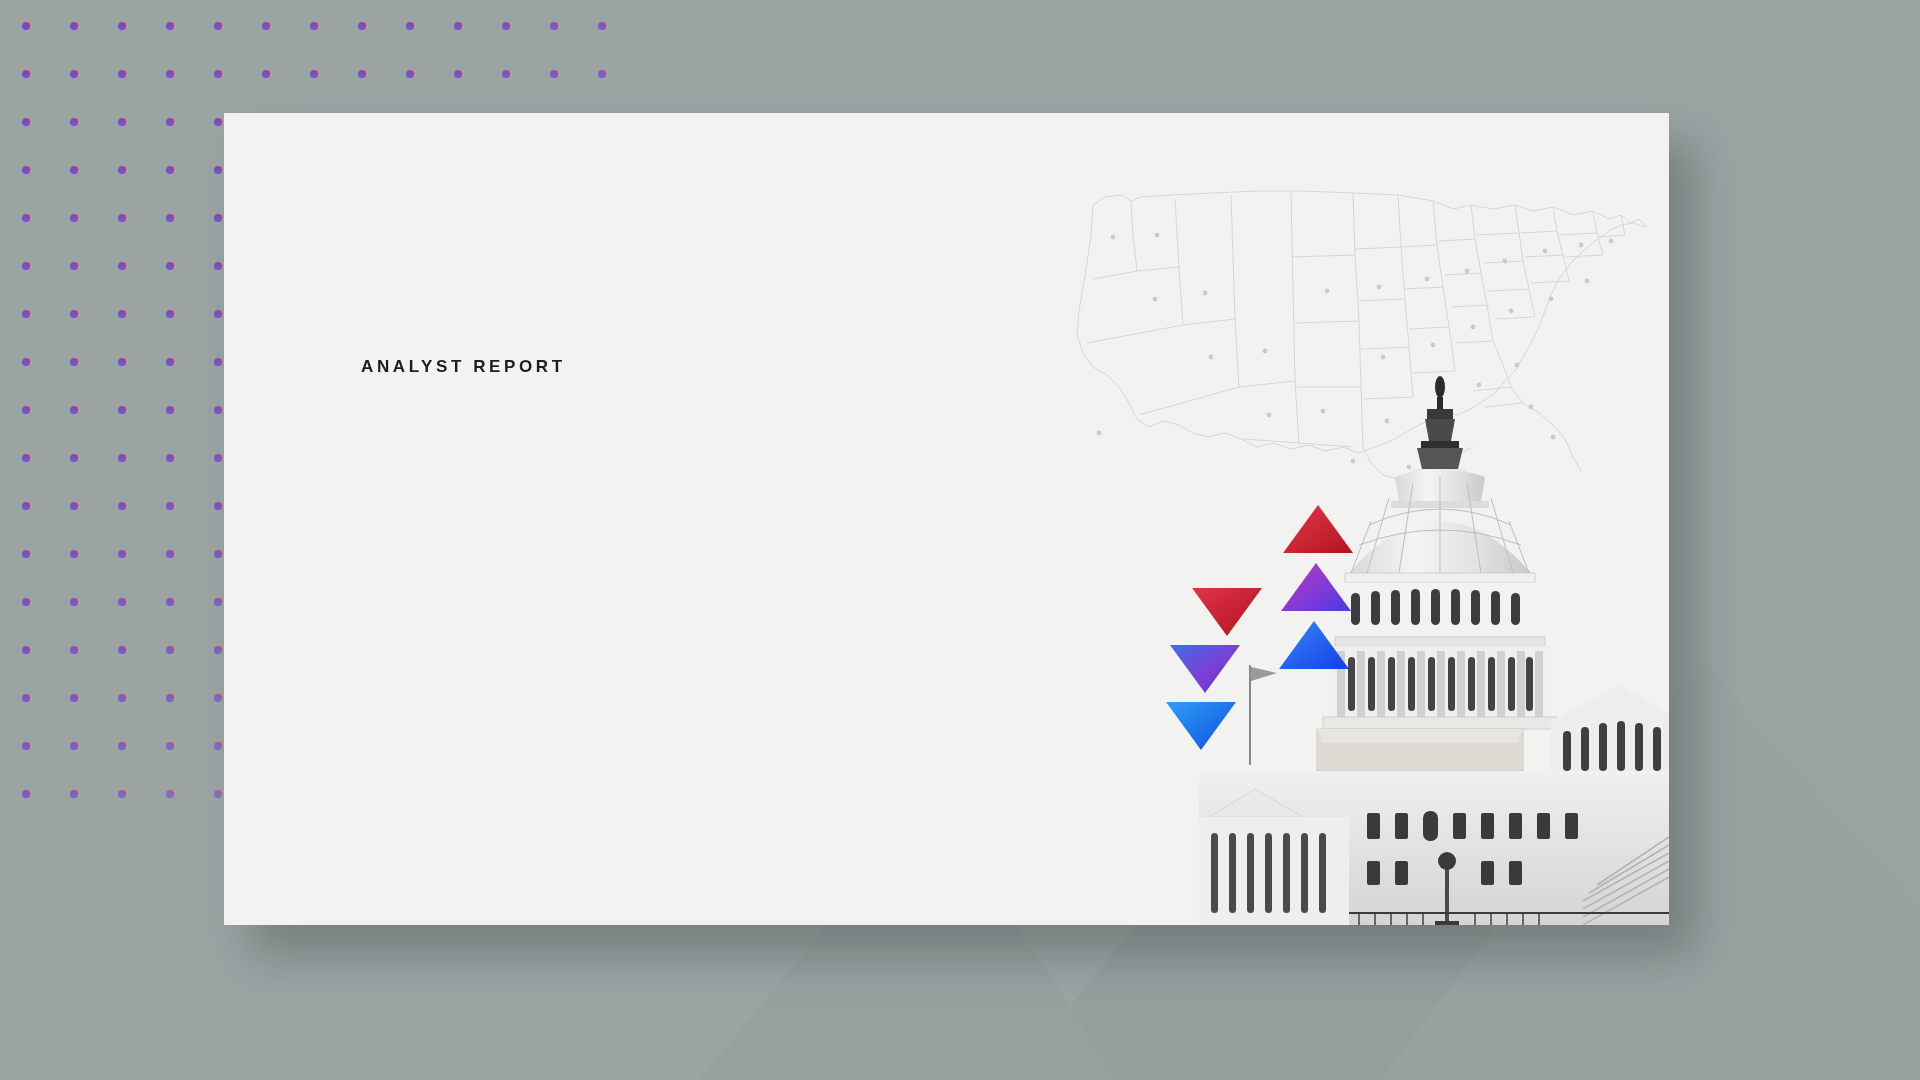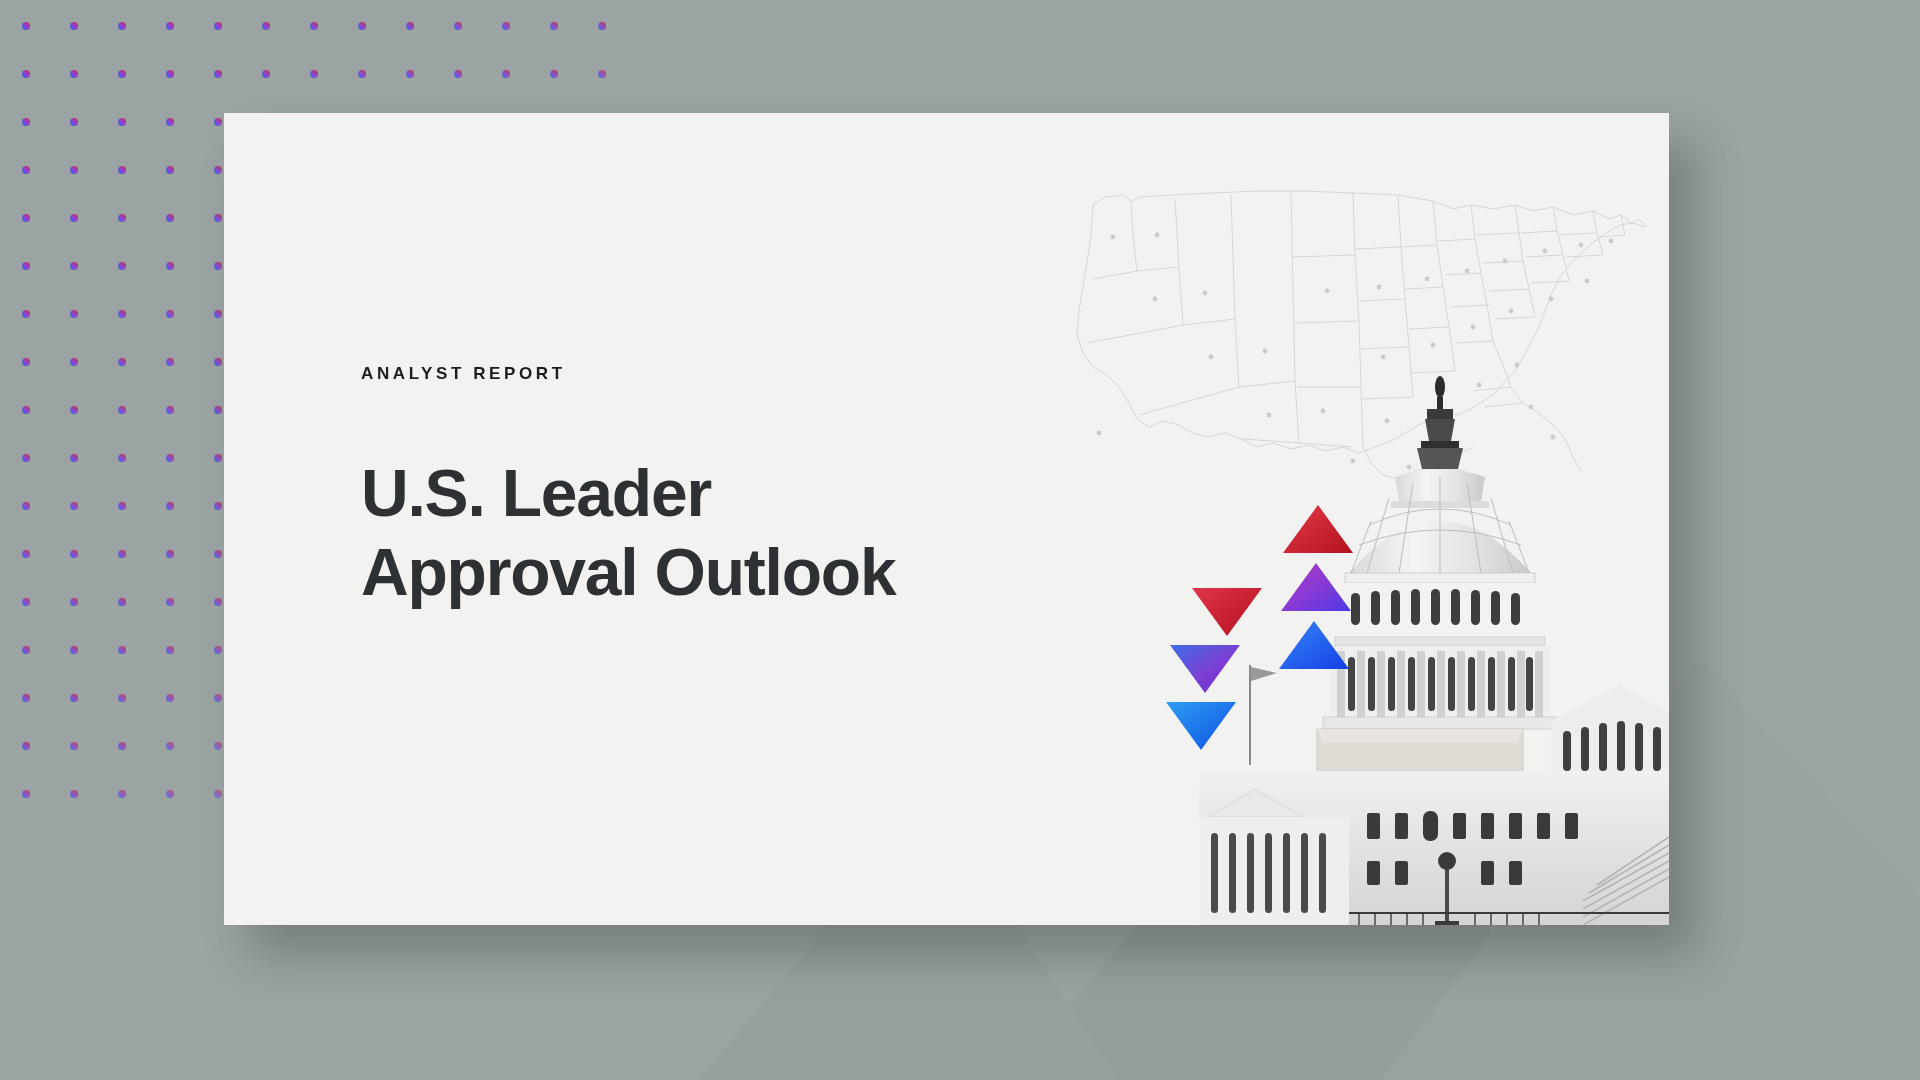--- a/index.html
+++ b/index.html
@@ -53,21 +53,21 @@
     position:absolute;
     right:0; bottom:0;
     width:470px; height:560px;
     overflow:hidden;
   }
   .capitol svg { display:block; width:100%; height:100%; }
 
   
   .text-block {
     position:absolute;
-    left:137px; top:252px;
+    left:137px; top:245px;
     width:720px;
   }
   .eyebrow {
     font-size:17px;
     font-weight:bold;
     letter-spacing:3.6px;
     color:#1b1d1e;
     line-height:1;
   }
   .headline {
@@ -171,24 +171,20 @@
             <circle cx="500" cy="262" r="2.4"></circle>
           <circle cx="356" cy="292" r="2.4"></circle>
             <circle cx="300" cy="286" r="2.4"></circle>
           <circle cx="46" cy="258" r="2.4"></circle>
         </g>
       </svg>
     </div>
 
     <div class="text-block">
       <div class="eyebrow">ANALYST REPORT</div>
-      <div class="headline">
-        <span class="hl-line">U.S. Leader</span>
-        <span class="hl-line">Approval Outlook</span>
-      </div>
     </div>
 
     <div class="capitol">
       <svg viewBox="0 0 470 560" preserveAspectRatio="xMaxYMax meet">
         <defs>
           <linearGradient id="domegrad" x1="0" y1="0" x2="1" y2="0">
             <stop offset="0%" stop-color="#d8d8d8"></stop>
             <stop offset="35%" stop-color="#f4f4f4"></stop>
             <stop offset="70%" stop-color="#e2e2e2"></stop>
             <stop offset="100%" stop-color="#c9c9c9"></stop>

